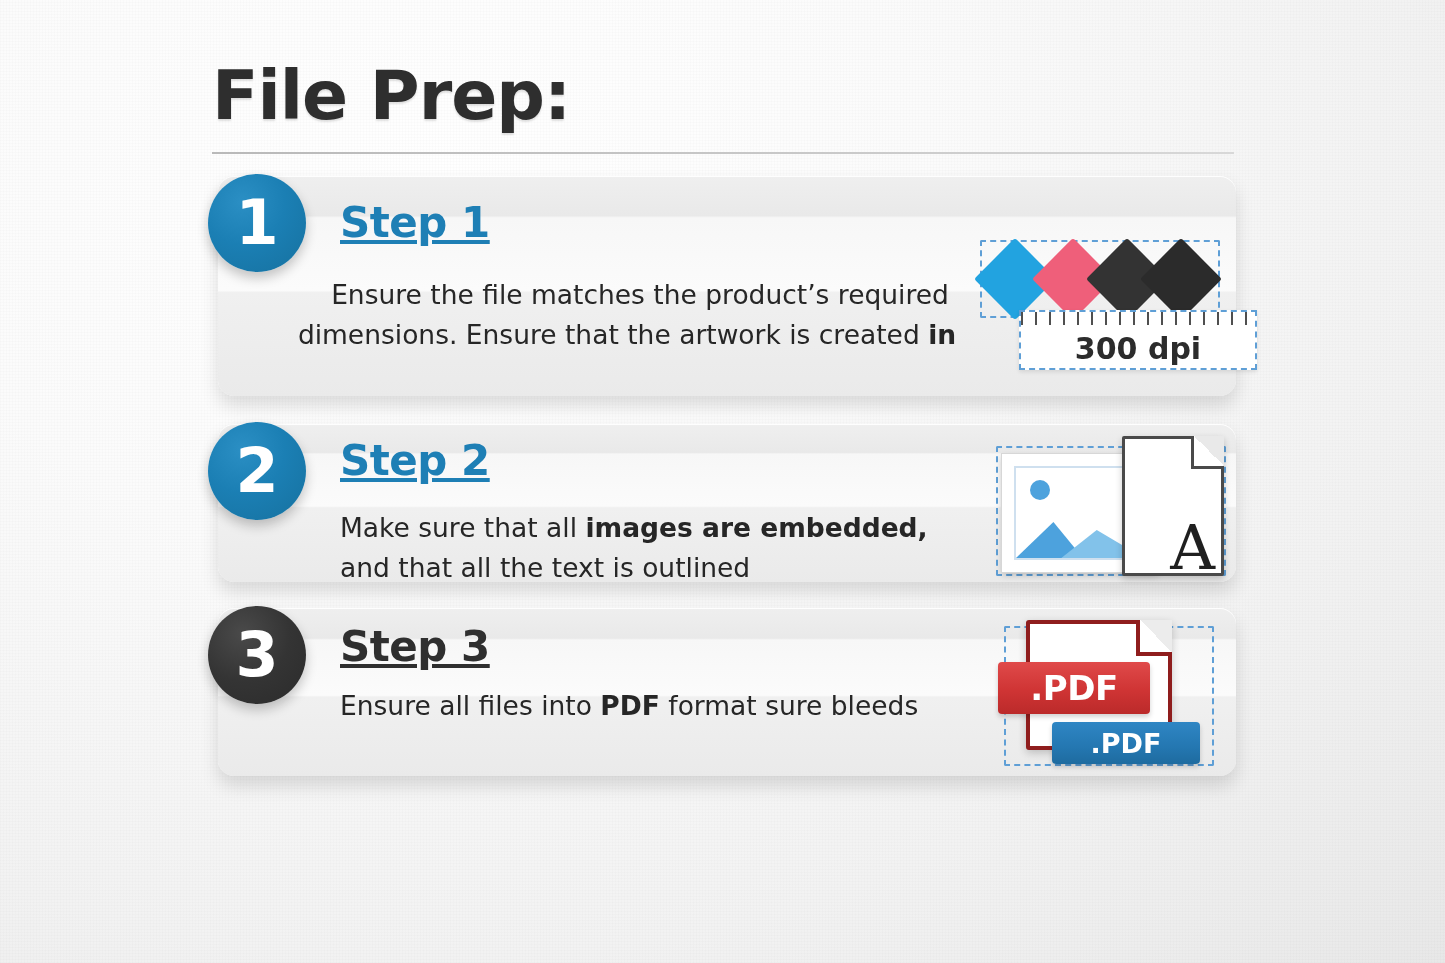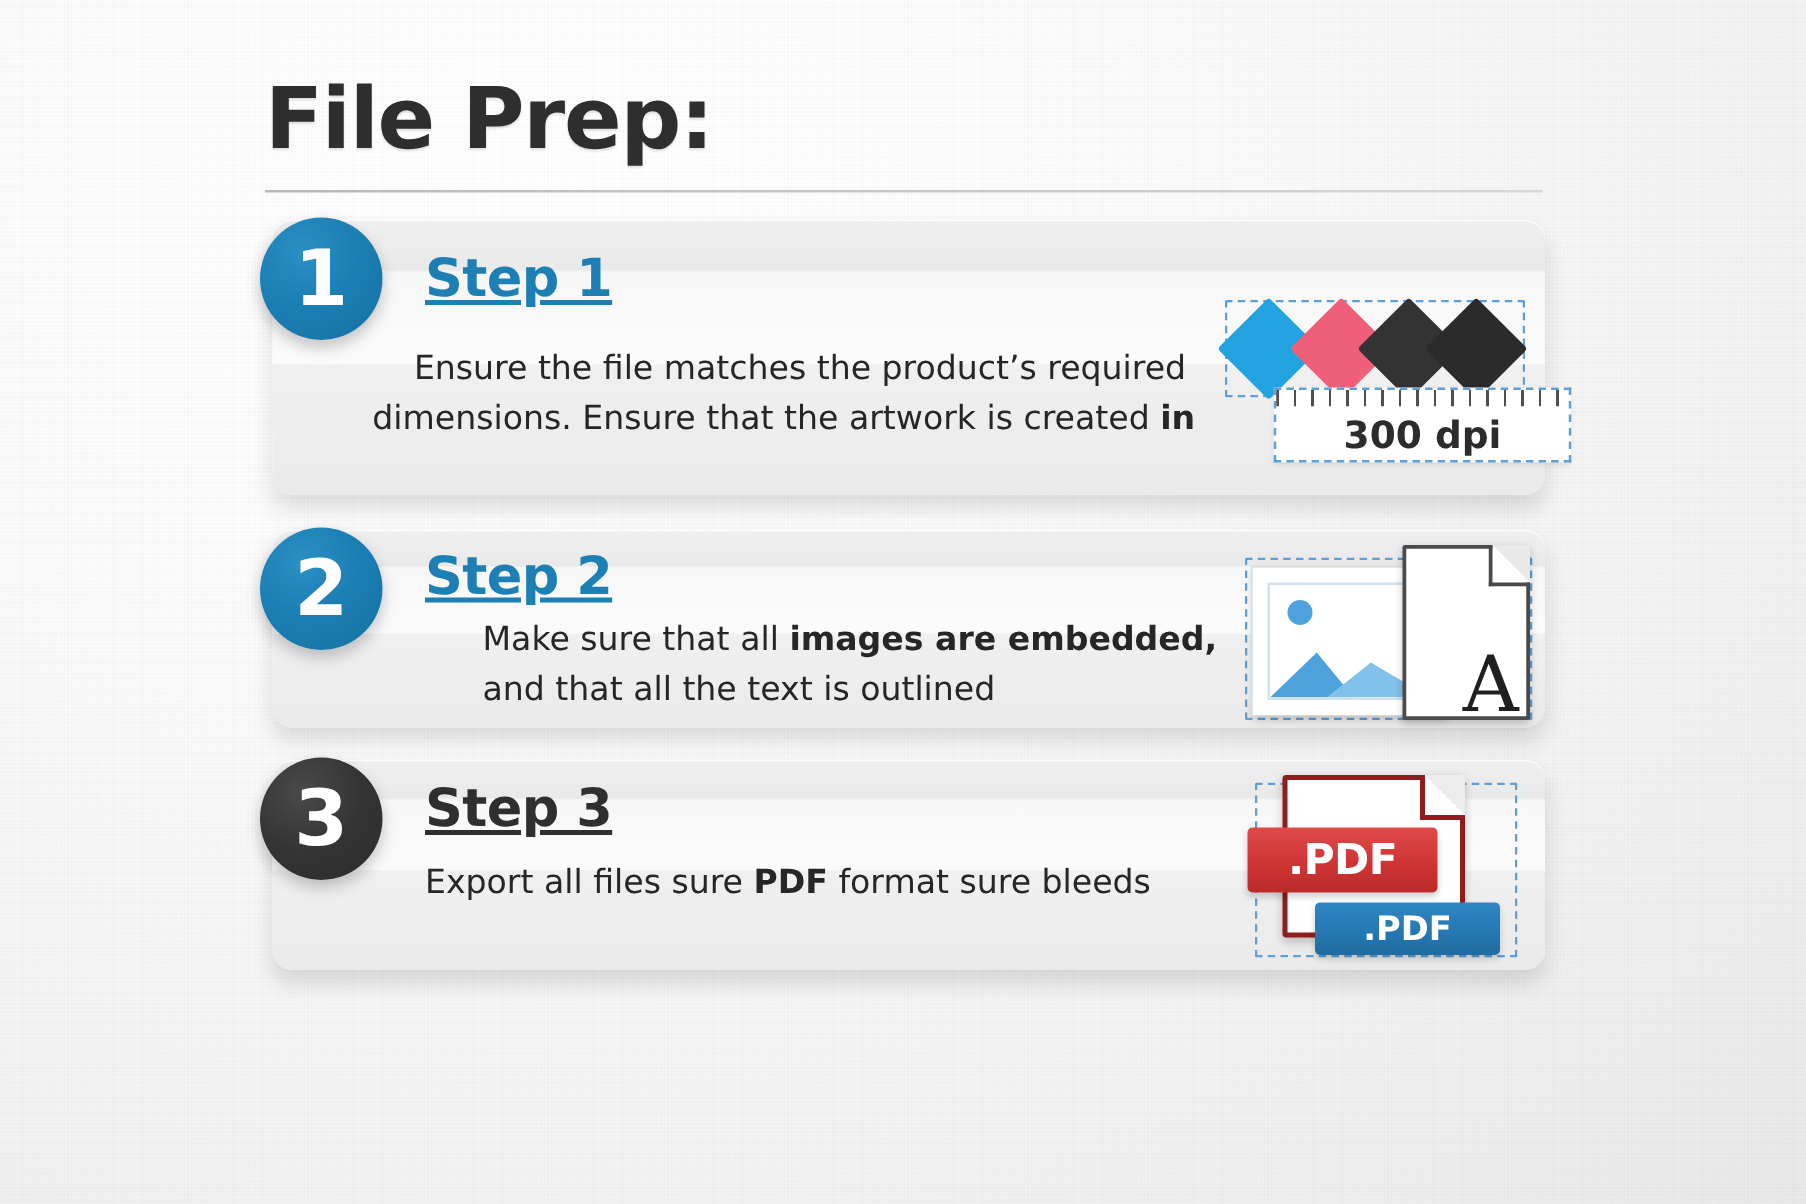--- a/index.html
+++ b/index.html
@@ -115,21 +115,21 @@
   }
   .step-body b { font-weight: bold; }
 
   
   .c1 .step-head { top: 22px; }
   .c1 .step-body { left: 48px; top: 82px; width: 722px; text-align: center; margin-top: 17px; }
   .c1 .step-body .l1 { padding-left: 26px; }
 
   
   .c2 .step-head { top: 12px; }
-  .c2 .step-body { left: 122px; top: 68px; width: 660px; margin-left: 46px; }
+  .c2 .step-body { left: 122px; top: 84px; width: 660px; }
 
   
   .c3 .step-head { top: 14px; }
   .c3 .step-body { left: 122px; top: 78px; width: 700px; }
 
   
   .art1 {
     position: absolute;
     right: 16px;
     top: 58px;
@@ -365,21 +365,21 @@
         <div class="glyph">A</div>
       </div>
     </div>
   </div>
 
   <div class="card c3">
     <div class="badge dark">3</div>
     <div class="step-head dark">Step 3</div>
     <div class="step-body">
       <div>
-        <span>Export all files sure </span><b>PDF</b><span> format sure bleeds</span>
+        <span>Ensure all files into </span><b>PDF</b><span> format sure bleeds</span>
       </div>
     </div>
 
     <div class="art3">
       <div class="dashbox" style="left:0px; top:8px; width:206px; height:136px;"></div>
       <div class="pdf-doc">
         <div class="corner"></div>
       </div>
       <div class="pdf-tag-red">.PDF</div>
       <div class="pdf-tag-blue">.PDF</div>

